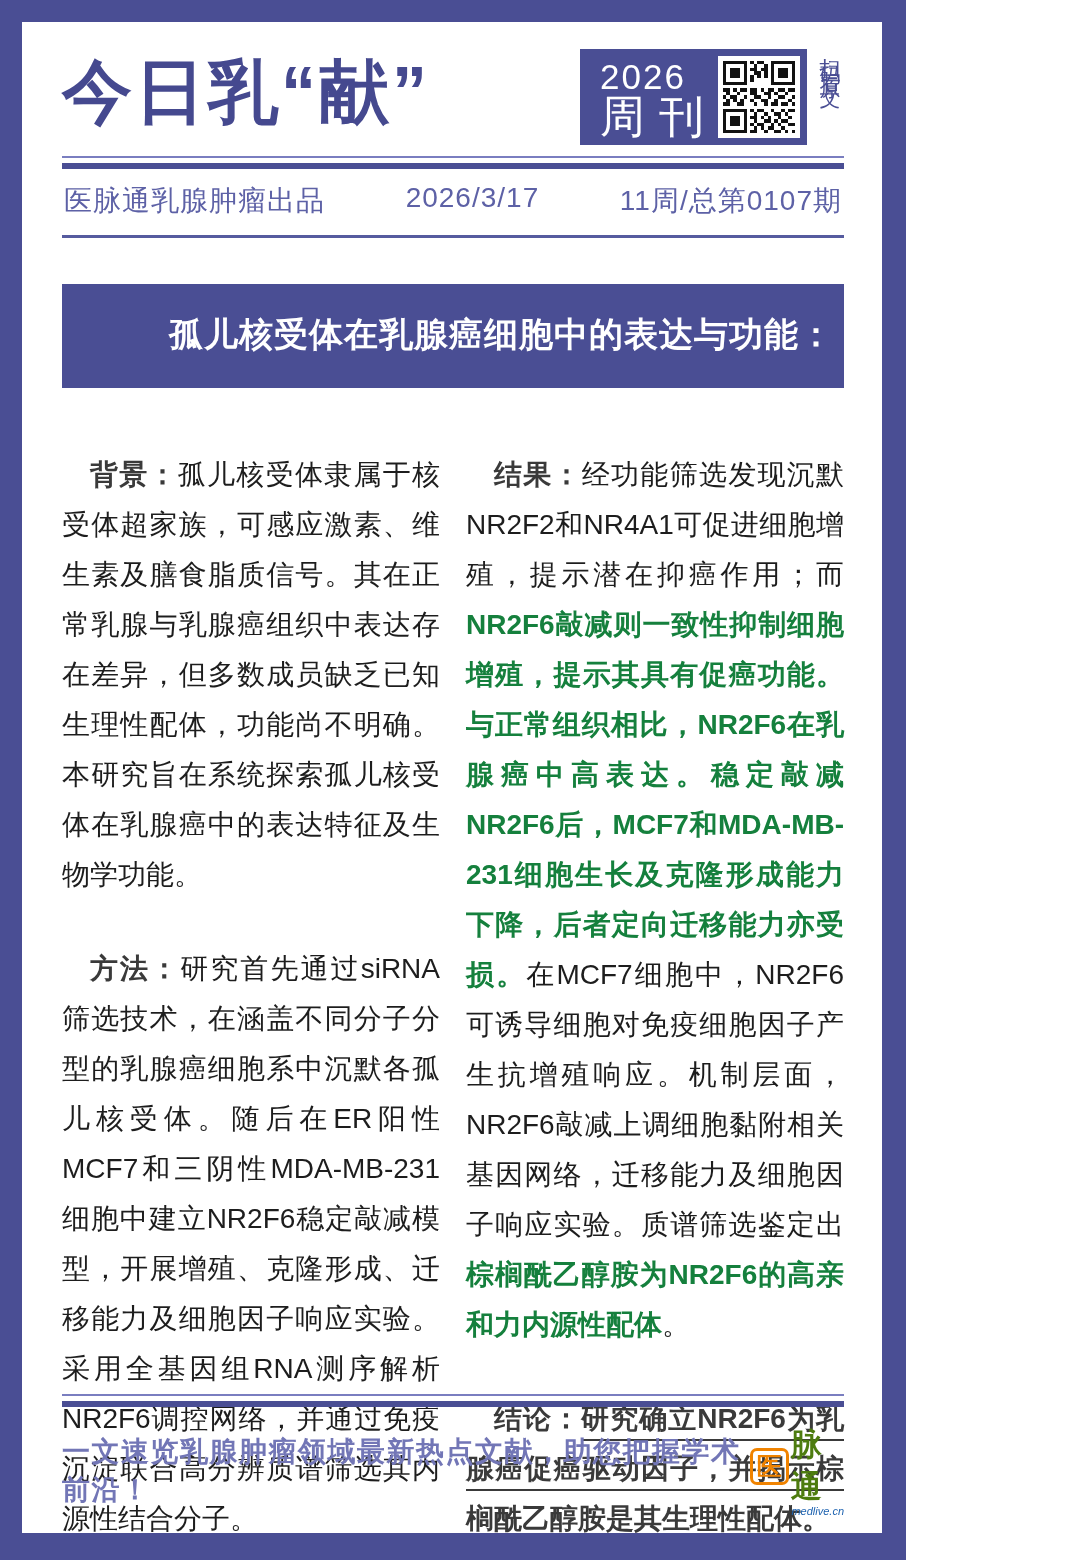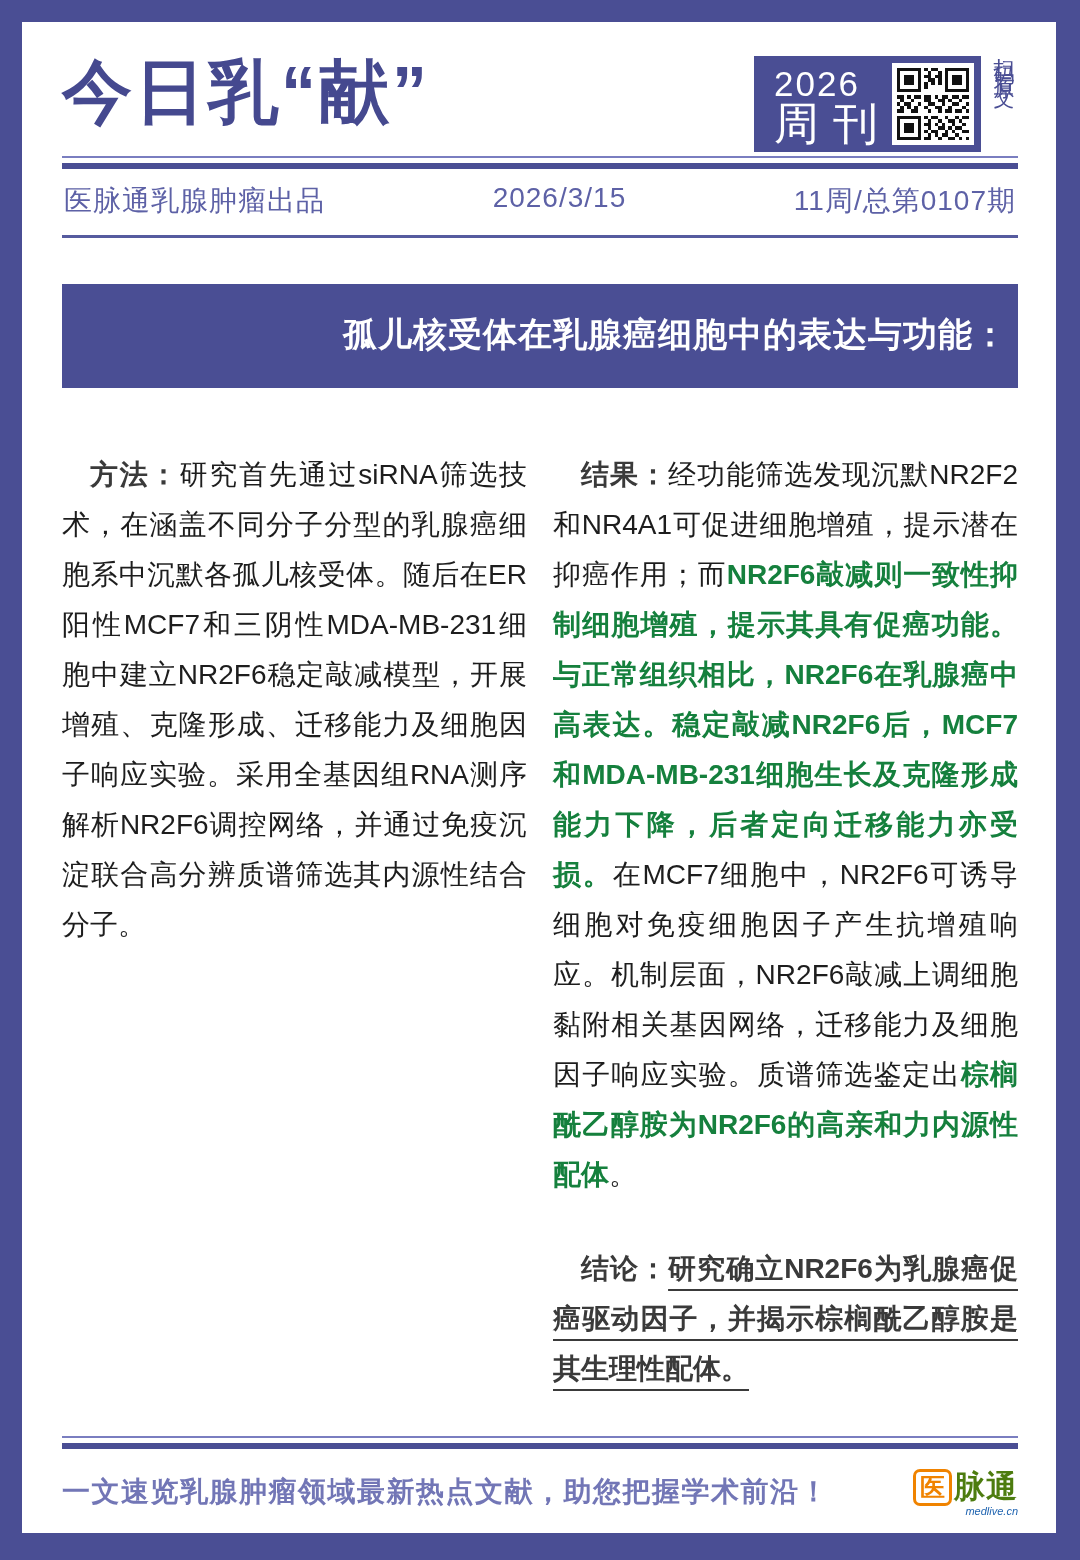--- a/index.html
+++ b/index.html
@@ -2,38 +2,38 @@
 <html><head>
 <meta charset="utf-8">
 <style>
   * { box-sizing: border-box; margin: 0; padding: 0; }
   html,body { width: 1080px; height: 1560px; }
   body {
     font-family: "Liberation Sans", "DejaVu Sans", sans-serif;
     background: #ffffff;
   }
   .page {
-    width: 1080px; height: 1560px;
+    width: 906px; height: 1560px;
     background: #4a4e94;
     padding: 22px 24px 27px 22px;
   }
   .inner {
     position: relative;
     width: 100%; height: 100%;
     background: #ffffff;
     padding: 14px 38px 0 40px;
     overflow: hidden;
   }
   
   .masthead { display: flex; justify-content: space-between; align-items: flex-start; height: 112px; margin-top: 6px; }
   .logo {
     font-size: 70px; font-weight: 900; color: #45498f;
     letter-spacing: 3px; line-height: 100px; white-space: nowrap;
   }
-  .mast-right { display: flex; align-items: flex-end; }
+  .mast-right { display: flex; align-items: center; }
   .yearbox {
     background: #4a4e94; height: 96px;
     display: flex; align-items: center;
     padding: 7px 7px 7px 20px;
   }
   .year-txt { color: #ffffff; margin-right: 14px; }
   .year-line1 { font-size: 35px; line-height: 40px; font-weight: 500; letter-spacing: 2px; }
   .year-line2 { font-size: 45px; line-height: 40px; font-weight: 500; letter-spacing: 14px; margin-right: -14px; white-space: nowrap; }
   .qr-frame {
     width: 82px; height: 82px; background: #ffffff;
@@ -206,31 +206,32 @@
       </div>
     </div>
 
     <div class="rules-top">
       <div class="rule-thin"></div>
       <div class="rule-thick"></div>
     </div>
 
     <div class="meta-row">
       <span>医脉通乳腺肿瘤出品</span>
-      <span>2026/3/15</span>
+      <span>2026/3/17</span>
       <span>11周/总第0107期</span>
     </div>
     <div class="rule-single"></div>
 
     <div class="banner">
       <div>孤儿核受体在乳腺癌细胞中的表达与功能：</div>
     </div>
 
     <div class="columns">
       <div class="col">
+        <p class="para"><span class="sec-label">背景：</span><span>孤儿核受体隶属于核受体超家族，可感应激素、维生素及膳食脂质信号。其在正常乳腺与乳腺癌组织中表达存在差异，但多数成员缺乏已知生理性配体，功能尚不明确。本研究旨在系统探索孤儿核受体在乳腺癌中的表达特征及生物学功能。</span></p>
         <p class="para"><span class="sec-label">方法：</span><span>研究首先通过siRNA筛选技术，在涵盖不同分子分型的乳腺癌细胞系中沉默各孤儿核受体。随后在ER阳性MCF7和三阴性MDA-MB-231细胞中建立NR2F6稳定敲减模型，开展增殖、克隆形成、迁移能力及细胞因子响应实验。采用全基因组RNA测序解析NR2F6调控网络，并通过免疫沉淀联合高分辨质谱筛选其内源性结合分子。</span></p>
       </div>
       <div class="col">
         <p class="para"><span class="sec-label">结果：</span><span>经功能筛选发现沉默NR2F2和NR4A1可促进细胞增殖，提示潜在抑癌作用；而</span><span class="hl">NR2F6敲减则一致性抑制细胞增殖，提示其具有促癌功能。与正常组织相比，NR2F6在乳腺癌中高表达。稳定敲减NR2F6后，MCF7和MDA-MB-231细胞生长及克隆形成能力下降，后者定向迁移能力亦受损。</span><span>在MCF7细胞中，NR2F6可诱导细胞对免疫细胞因子产生抗增殖响应。机制层面，NR2F6敲减上调细胞黏附相关基因网络，迁移能力及细胞因子响应实验。质谱筛选鉴定出</span><span class="hl">棕榈酰乙醇胺为NR2F6的高亲和力内源性配体</span><span>。</span></p>
         <p class="para"><span class="sec-label">结论：</span><span class="concl-text">研究确立NR2F6为乳腺癌促癌驱动因子，并揭示棕榈酰乙醇胺是其生理性配体。</span></p>
       </div>
     </div>
 
     <div class="footer">
       <div>

